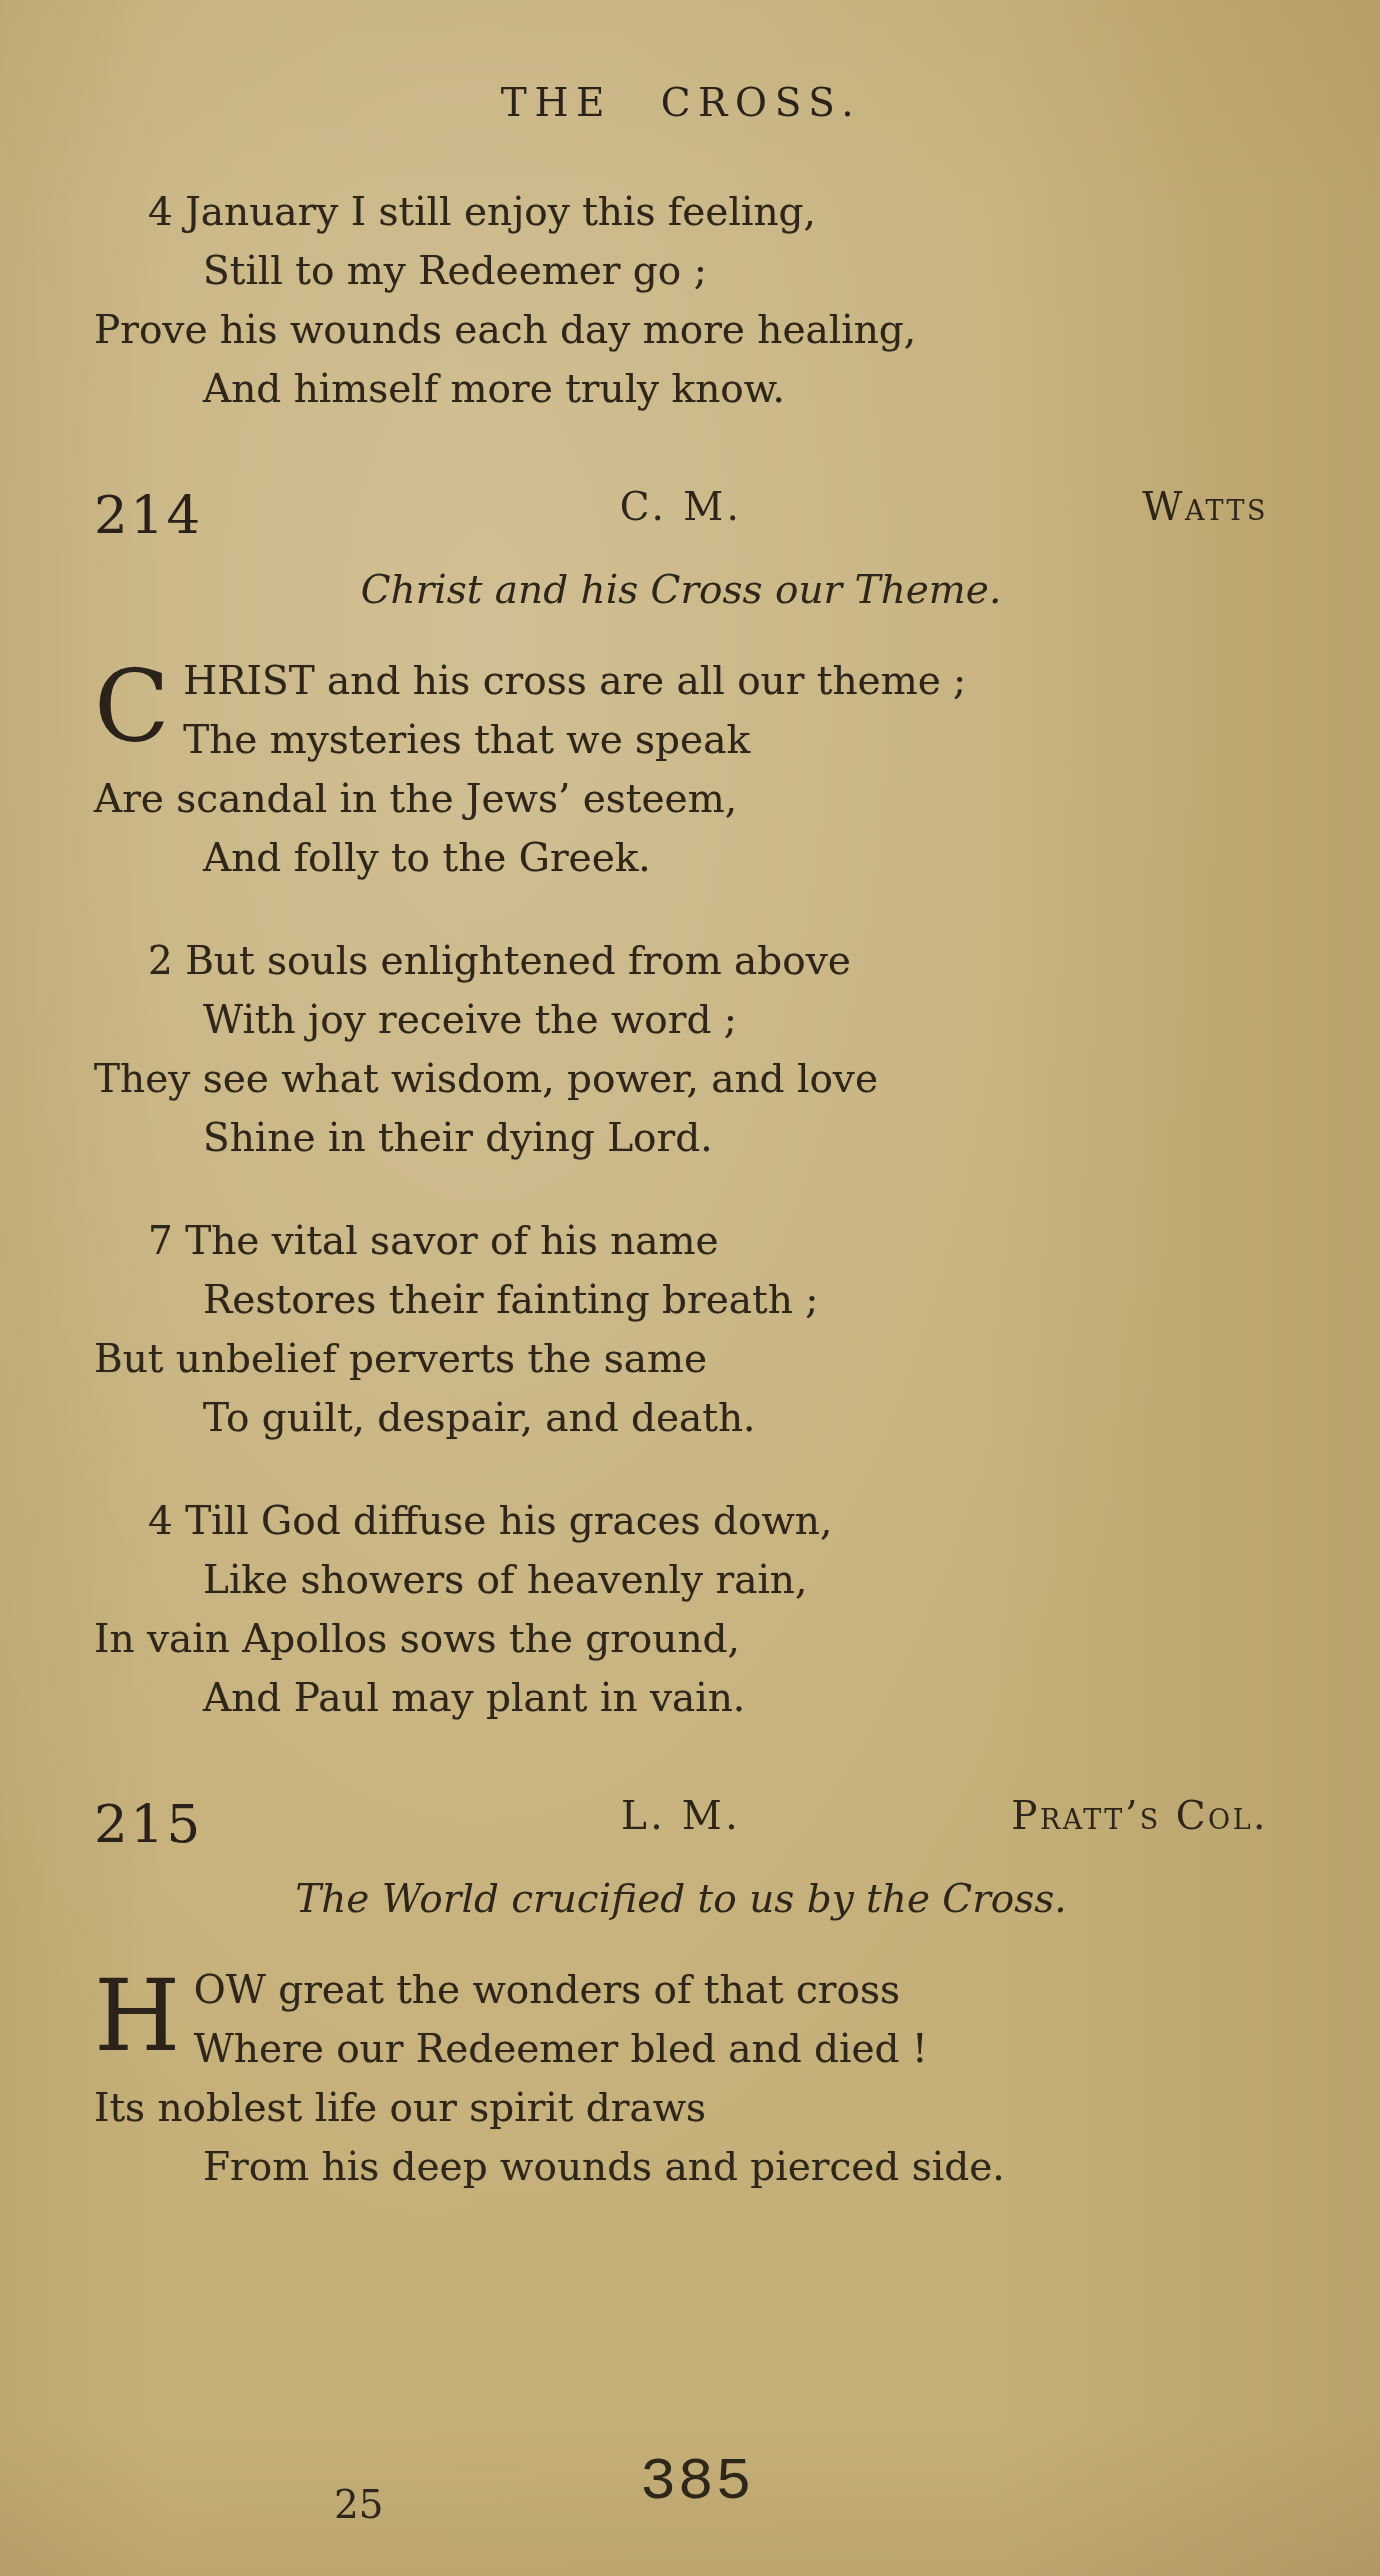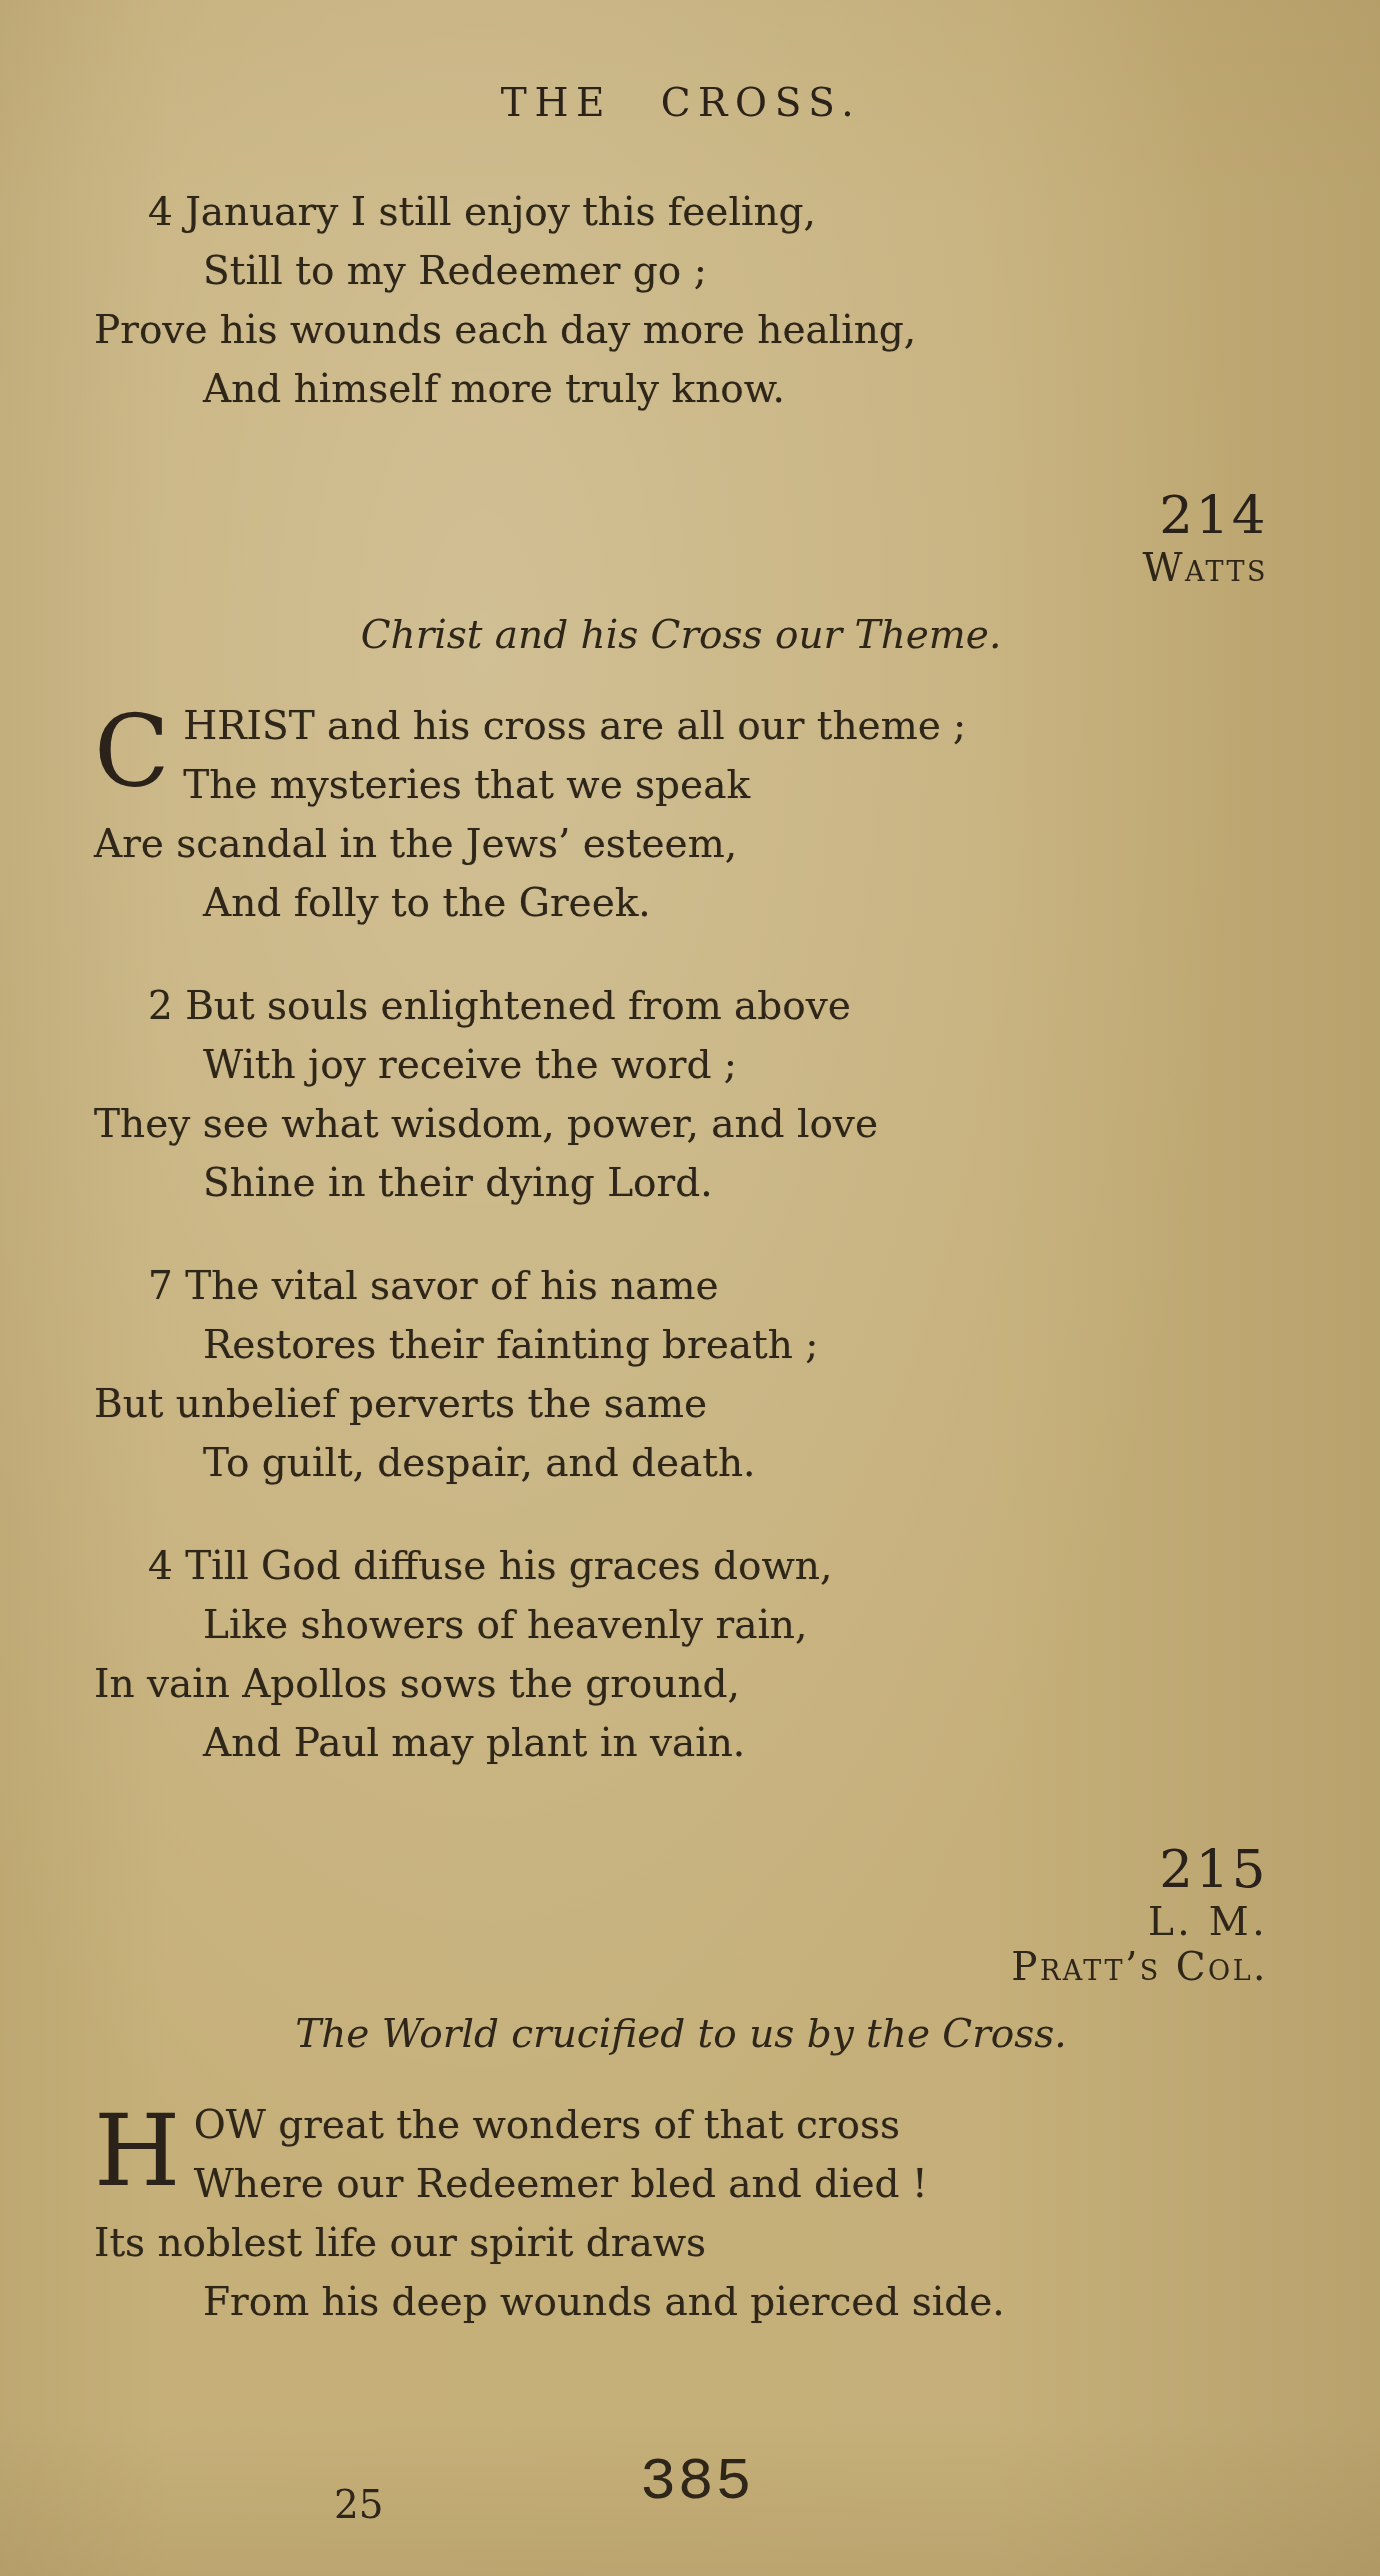--- a/index.html
+++ b/index.html
@@ -41,23 +41,22 @@
     font-size: 39px;
     line-height: 59px;
     white-space: nowrap;
     text-shadow: 0 0 0.8px rgba(46,38,25,0.35);
   }
   .in0 { padding-left: 0; }
   .in1 { padding-left: 54px; }
   .in2 { padding-left: 109px; }
   .hymn-head {
     display: flex;
-    align-items: flex-end;
+    align-items: flex-start;
     margin: 66px 0 22px 0;
-    flex-direction: column;
   }
   .hymn-number {
     flex: 1;
     font-size: 53px;
     letter-spacing: 2.5px;
     color: #29211a;
   }
   .hymn-meter {
     flex: 1;
     text-align: center;
@@ -126,20 +125,21 @@
   <div class="stanza">
     <div class="line in1">4 January I still enjoy this feeling,</div>
     <div class="line in2">Still to my Redeemer go ;</div>
     <div class="line in0">Prove his wounds each day more healing,</div>
     <div class="line in2">And himself more truly know.</div>
   </div>
 
   <div>
     <div class="hymn-head">
       <span class="hymn-number">214</span>
+      <span class="hymn-meter">C. M.</span>
       <span class="hymn-attr">Watts</span>
     </div>
     <div class="hymn-title">Christ and his Cross our Theme.</div>
 
     <div class="opening">
       <div class="drop-cap">C</div>
       <div class="line">HRIST and his cross are all our theme ;</div>
       <div class="line op-line2">The mysteries that we speak</div>
       <div class="line in0">Are scandal in the Jews’ esteem,</div>
       <div class="line in2">And folly to the Greek.</div>

